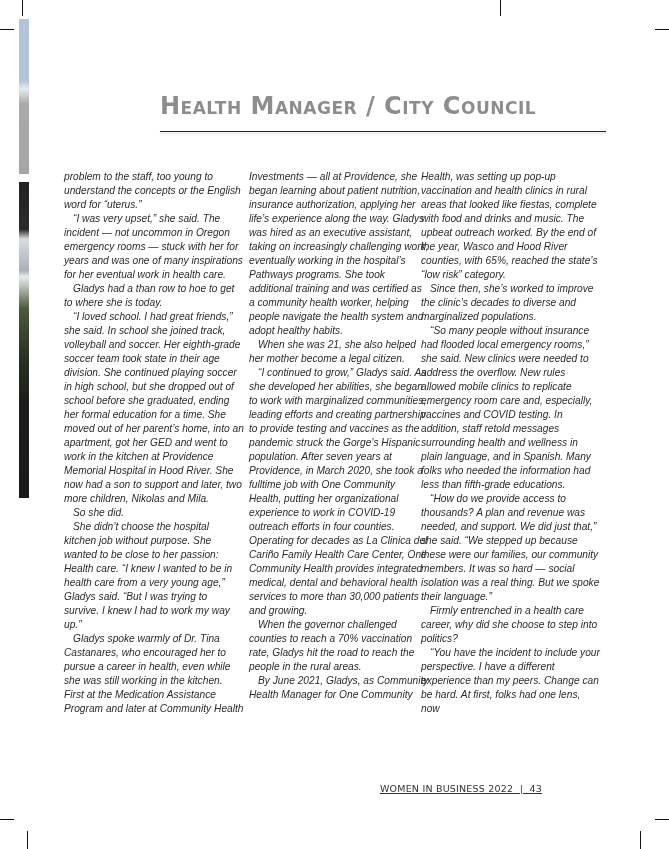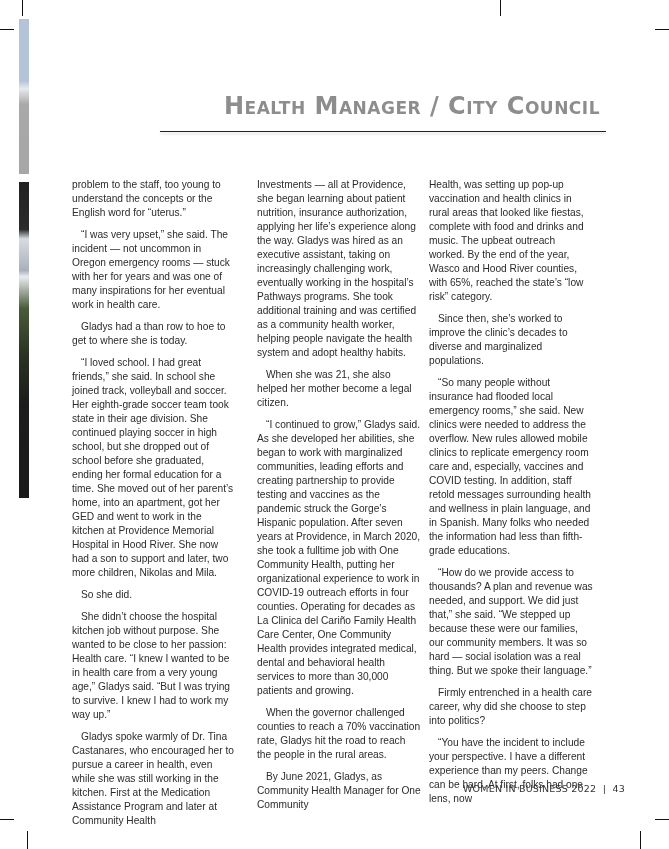--- a/index.html
+++ b/index.html
@@ -10,43 +10,43 @@
     .crop { position: absolute; background: #111; }
     .strip-top {
       position: absolute; left: 19px; top: 19px; width: 10px; height: 155px;
       background: linear-gradient(to bottom, #b4c4d8 0%, #b4c4d8 40%, #e6eaee 45%, #a9a9a9 55%, #a6a6a6 100%);
     }
     .strip-bottom {
       position: absolute; left: 19px; top: 182px; width: 10px; height: 316px;
       background: linear-gradient(to bottom, #222 0%, #2b2b2b 15%, #d8dce0 18%, #aab0bb 28%, #e9ecef 30%, #4a5a3a 40%, #2a3322 55%, #1c1c1c 70%, #1a1a1a 100%);
     }
     .header {
-      position: absolute; left: 160px; top: 92px; width: 446px; text-align: right;
+      position: absolute; left: 160px; top: 92px; width: 446px; 
     }
     .header-title {
       font-family: "DejaVu Sans", sans-serif; font-weight: bold; font-size: 24px;
       letter-spacing: 0.5px; color: #8d8d8d; font-variant: small-caps; padding-right: 6px;
       white-space: nowrap;
     }
     .header-rule {
       position: absolute; left: 160px; top: 131px; width: 446px; height: 1px; background: #222;
       box-shadow: 0 2px 3px rgba(0,0,0,0.18);
     }
     .col {
       position: absolute; top: 170px; width: 180px;
       font-family: "Liberation Sans", sans-serif; font-size: 10.2px; line-height: 14px; color: #2b2b2b;
     }
-    .col p { margin: 8px; text-indent: 9px; }
+    .col p { margin: 0; text-indent: 9px; font-style: italic; }
     .col p.noindent { text-indent: 0; }
     .col1 { left: 64px; }
     .col2 { left: 249px; }
     .col3 { left: 421px; }
     .footer {
-      position: absolute; top: 783px; left: 400px; width: 225px; text-align: right;
-      font-family: "DejaVu Sans", sans-serif; font-size: 9.5px; color: #333; letter-spacing: 0.2px;
+      position: absolute; top: 783px; left: 380px; width: 225px; text-align: left;
+      font-family: "DejaVu Sans", sans-serif; font-size: 9.5px; color: #333; letter-spacing: 0.2px; text-decoration: underline;
     }
   </style>
 </head>
 <body>
 
 <div class="crop" style="left:22px;top:0;width:1px;height:16px;"></div>
 <div class="crop" style="left:0;top:29px;width:14px;height:1px;"></div>
 <div class="crop" style="left:500px;top:0;width:1px;height:16px;"></div>
 <div class="crop" style="left:511px;top:29px;width:158px;height:1px;background:transparent;"></div>
 <div class="crop" style="left:655px;top:29px;width:14px;height:1px;"></div>

